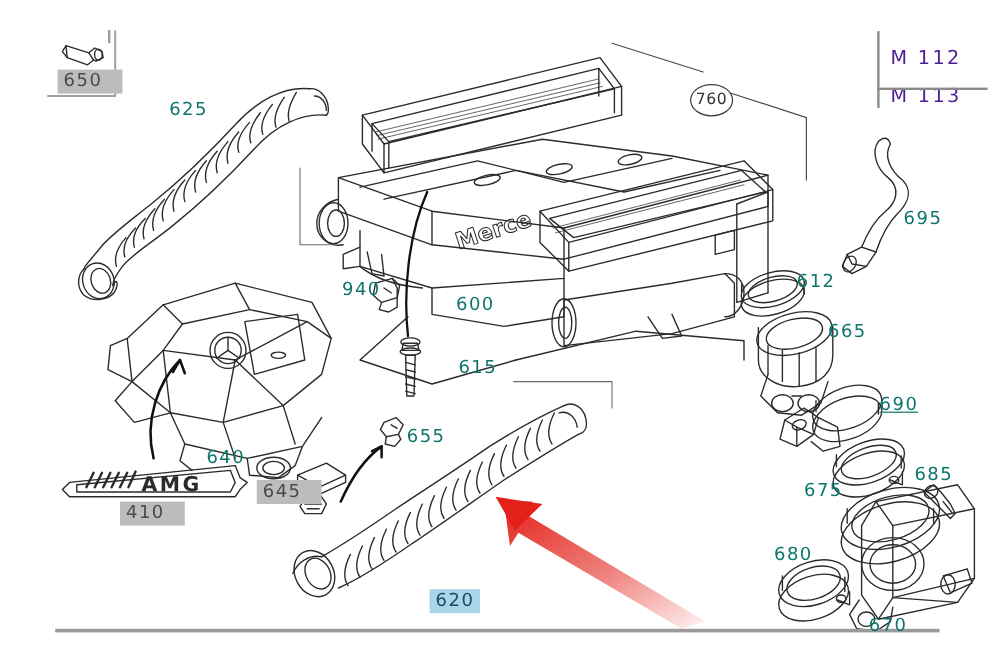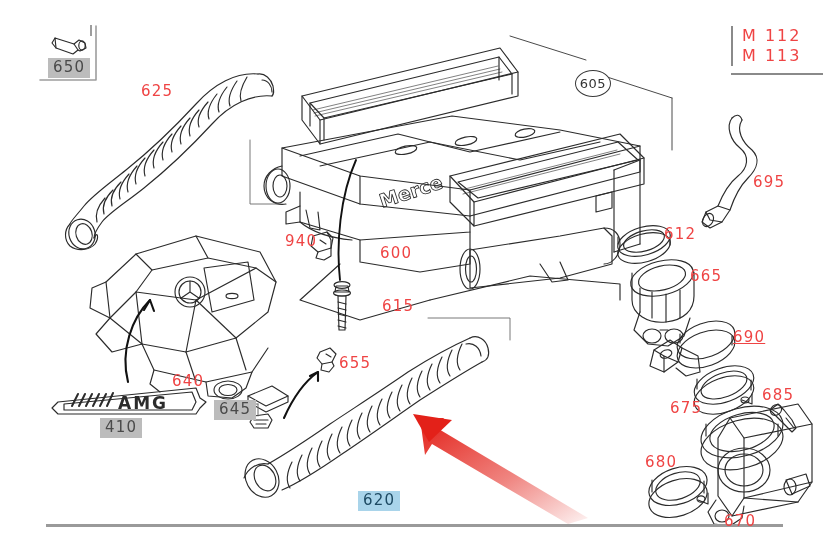--- a/index.html
+++ b/index.html
@@ -26,25 +26,25 @@
   }
   .lbl {
     position: absolute;
     font-family: "DejaVu Sans", sans-serif;
     font-size: 15px;
     color: #2b2b2b;
     letter-spacing: 1.2px;
     white-space: nowrap;
     line-height: 1;
   }
-  .lbl-plain { color: #ef4444; }
+  .lbl-plain { color: #0f766e; }
   .lbl-hl {
     background: #bcbcbc;
     color: #4a4a4a;
-    padding: 2px 5px 3px 5px;
+    padding: 2px 17px 3px 5px;
   }
   .lbl-sel {
     background: #a9d4ea;
     color: #1d4a63;
     padding: 2px 5px 3px 5px;
     margin-top: 45px;
   }
   .lbl-circ {
     font-size: 13px;
     letter-spacing: 0.5px;
@@ -56,24 +56,25 @@
     display: flex;
     align-items: center;
     justify-content: center;
     background: #fff;
     padding: 0;
   }
   .engine-code {
     position: absolute;
     font-family: "DejaVu Sans", sans-serif;
     font-size: 16px;
-    color: #ef4444;
+    color: #4c1d95;
     letter-spacing: 2px;
     line-height: 1.25;
     white-space: nowrap;
+    margin-top: 12px;
   }
   #engine-code-box {
     position: absolute;
     left: 731px;
     top: 26px;
     padding-left: 9px;
     border-left: 2px solid #8a8a8a;
   }
   #engine-code-underline {
     position: absolute;
@@ -465,21 +466,21 @@
     <div class="engine-code" style="position:relative;left:0;top:0">M 113</div>
   </div>
   <div id="engine-code-underline"></div>
 
   <div id="top-tick"></div>
   <div id="bottom-divider"></div>
 
   <div id="labels-layer">
       <div class="lbl lbl-hl" style="left: 48px; top: 58px;">650</div>
       <div class="lbl lbl-plain" style="left: 141px; top: 84px;">625</div>
-      <div class="lbl lbl-circ" style="left: 575px; top: 70px;">605</div>
+      <div class="lbl lbl-circ" style="left: 575px; top: 70px;">760</div>
       <div class="lbl lbl-plain" style="left: 753px; top: 175px;">695</div>
       <div class="lbl lbl-plain" style="left: 664px; top: 227px;">612</div>
       <div class="lbl lbl-plain" style="left: 690px; top: 269px;">665</div>
       <div class="lbl lbl-plain" style="left: 285px; top: 234px;">940</div>
       <div class="lbl lbl-plain" style="left: 380px; top: 246px;">600</div>
       <div class="lbl lbl-plain" style="left: 354px; top: 299px; margin-left: 28px;">615</div>
       <div class="lbl lbl-plain" style="left: 733px; top: 330px; text-decoration: underline;">690</div>
       <div class="lbl lbl-plain" style="left: 339px; top: 356px;">655</div>
       <div class="lbl lbl-plain" style="left: 172px; top: 374px;">640</div>
       <div class="lbl lbl-plain" style="left: 670px; top: 401px;">675</div>

